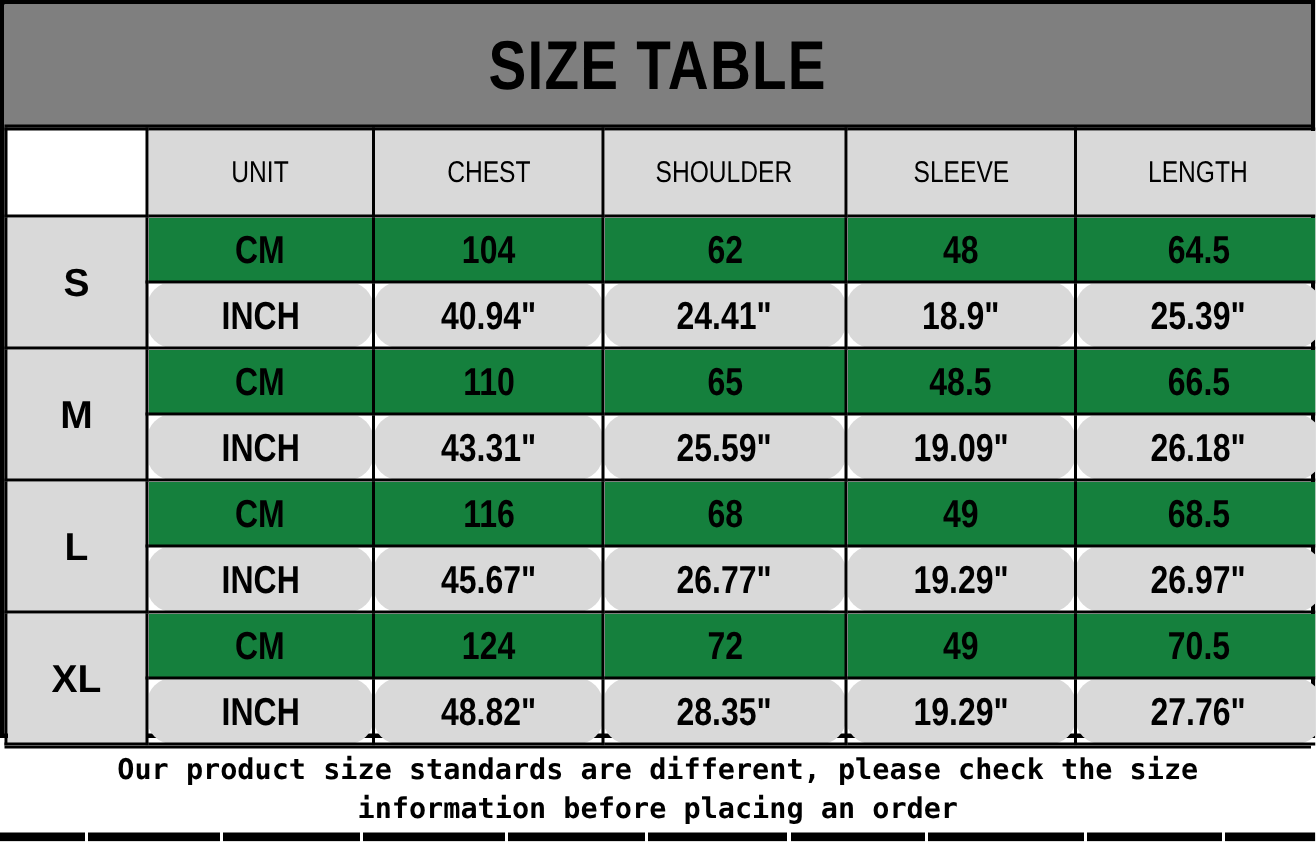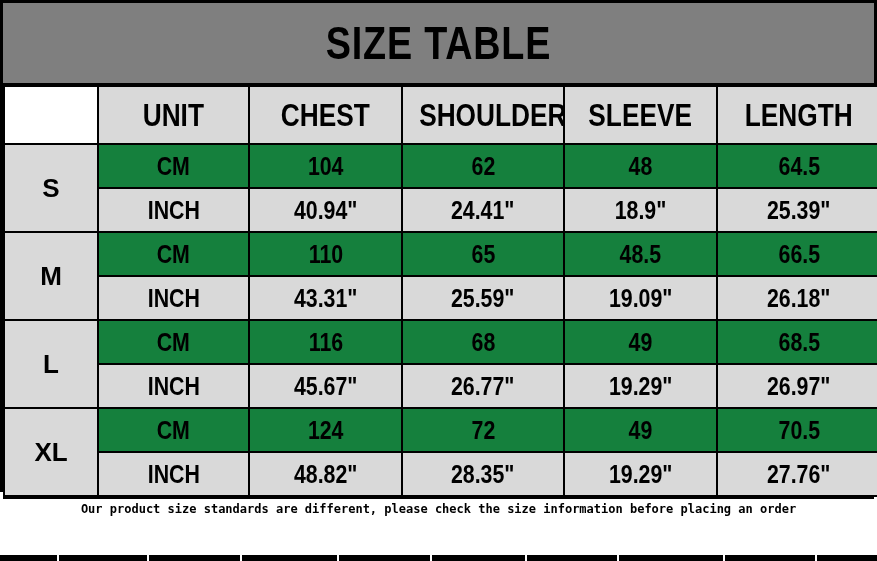--- a/index.html
+++ b/index.html
@@ -53,51 +53,51 @@
     border: 2px solid #000;
     text-align: center;
     vertical-align: middle;
     padding: 0;
     color: #000;
     overflow: hidden;
   }
   .size-table thead th {
     background: var(--header-bg, #d9d9d9);
     height: 56px;
-    font-size: 32px;
-    font-weight: bold;
+    font-size: 20px;
+    font-weight: normal;
   }
   .diag-cell {
     background-color: #fff !important;
     background-image: linear-gradient(to bottom right,
       transparent 49.2%, #000 49.2%, #000 50.8%, transparent 50.8%);
   }
   .size-table tbody td, .size-table tbody th {
     height: 42px;
     font-size: 26px;
     font-weight: bold;
     background: #15803d;
   }
   .size-cell {
     background: var(--header-bg, #d9d9d9) !important;
     font-size: 27px;
   }
-  tr.inch-row td { background: var(--row-alt-bg, #d9d9d9); }
+  tr.inch-row td { background: var(--row-alt-bg, #d9d9d9); border-radius: 17px; }
   .note-box {
     flex: 1 1 auto;
     border-top: 2px solid #000;
     background: #fff;
     display: flex;
     align-items: center;
     justify-content: center;
     text-align: center;
     padding: 2px 8px;
     font-family: "DejaVu Sans Mono", "Liberation Mono", monospace;
     font-weight: bold;
-    font-size: 12px;
+    font-size: 19px;
     line-height: 1.35;
     color: #000;
   }
   .cutoff-strip {
     position: absolute;
     left: 0; bottom: 0;
     width: 877px;
     height: 6px;
     background: linear-gradient(to right,
       #000 0px,   #000 57px,  #fff 57px,  #fff 59px,

